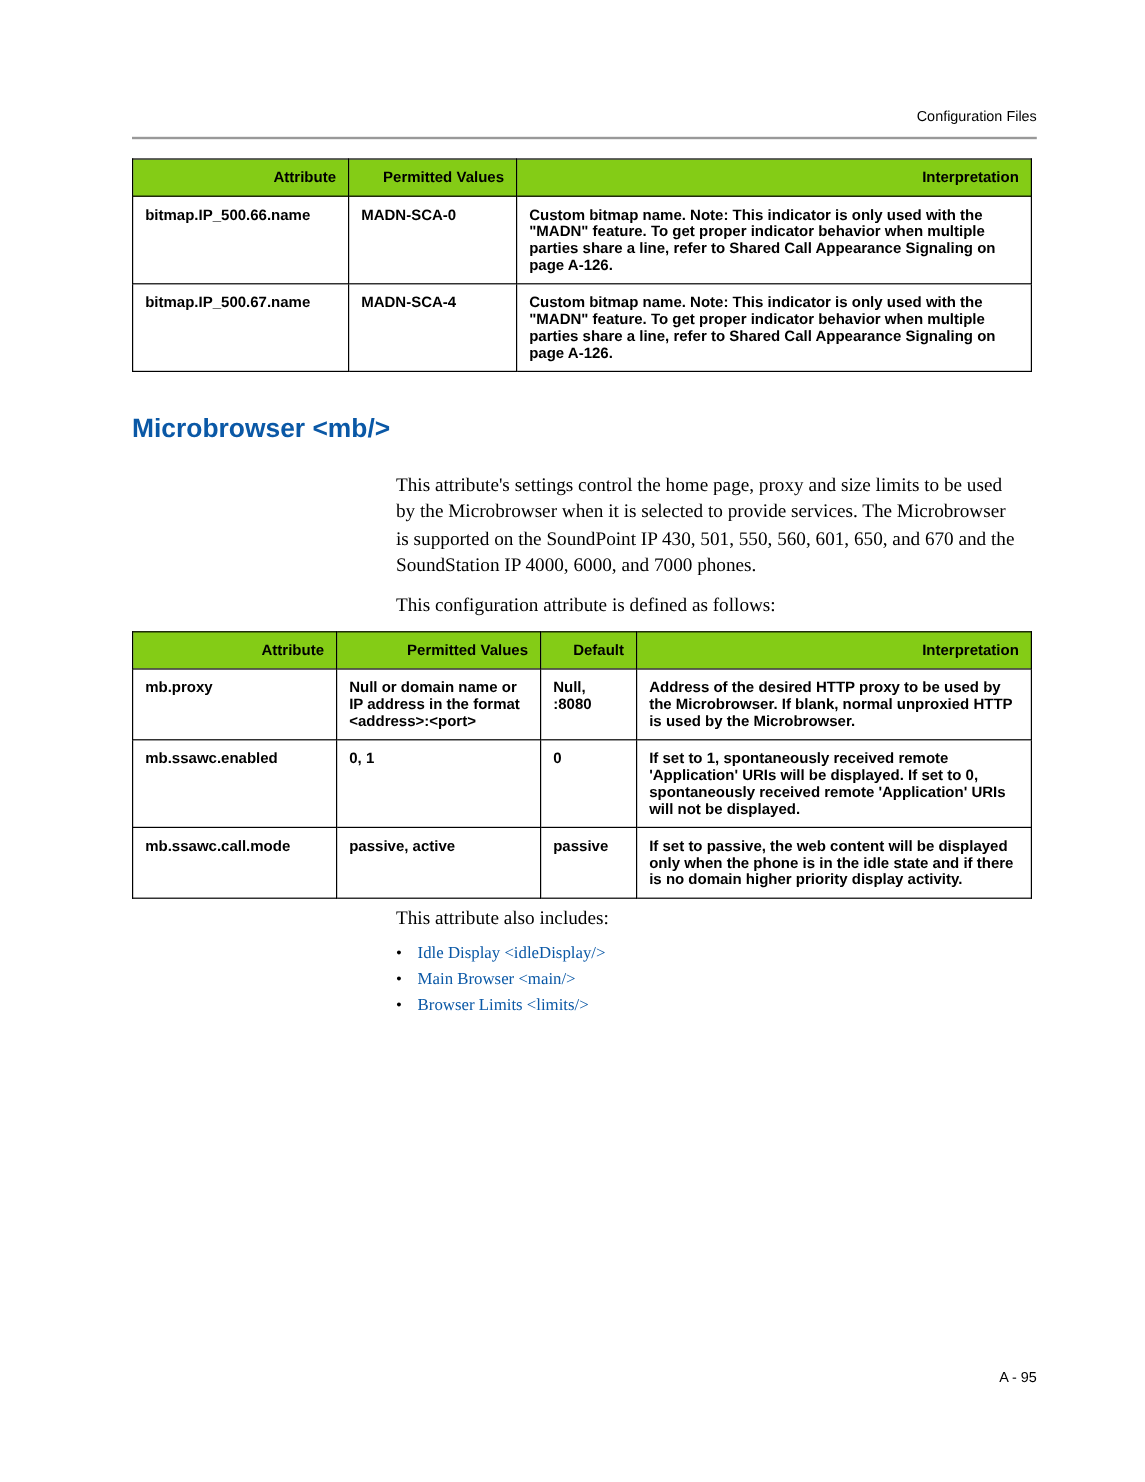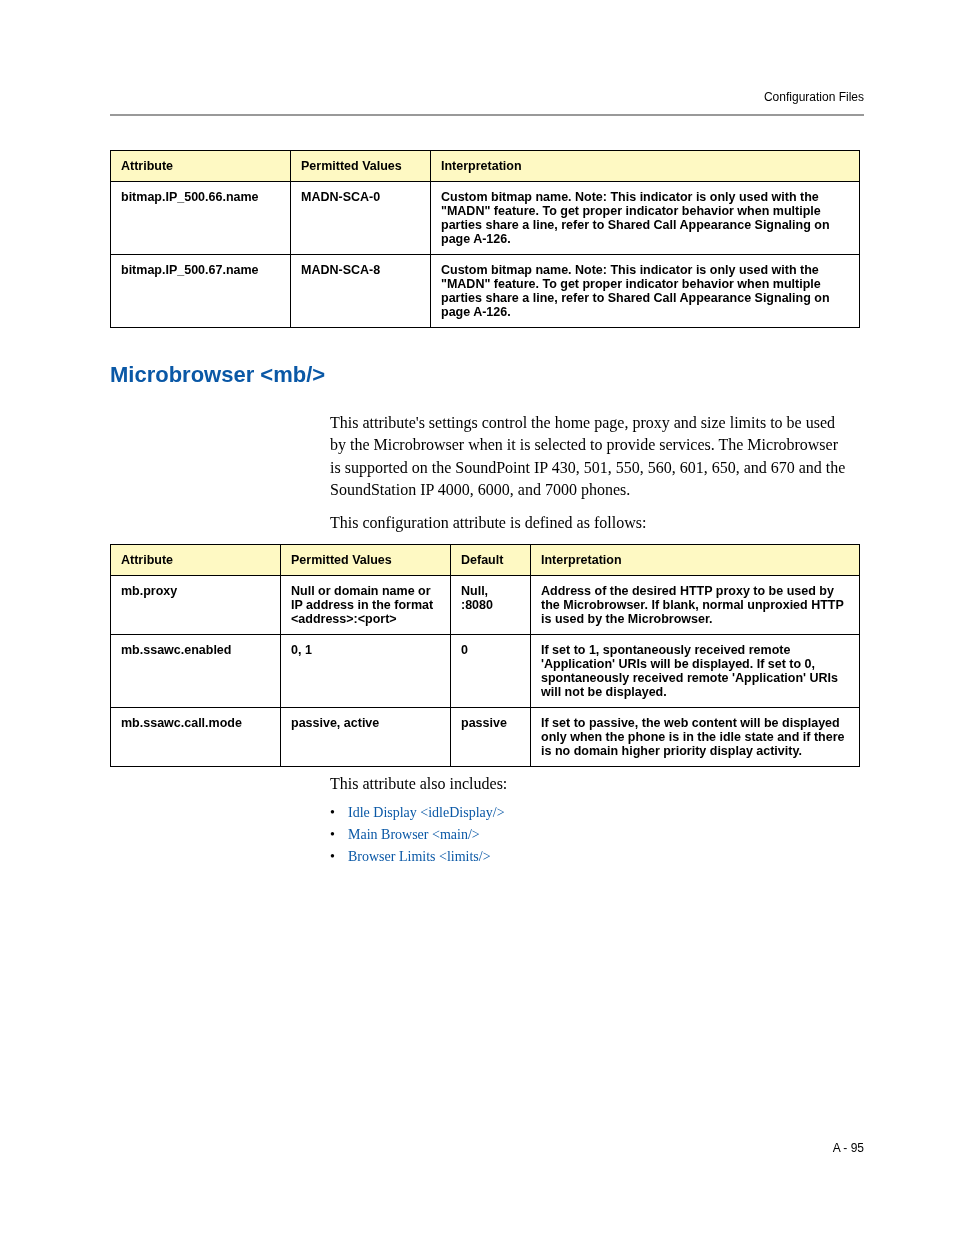--- a/index.html
+++ b/index.html
@@ -7,21 +7,21 @@
     padding: 0;
     background: #ffffff;
     font-family: Georgia, "Times New Roman", serif;
     color: #000;
   }
   .page {
     width: 954px;
     height: 1235px;
     position: relative;
     box-sizing: border-box;
-    padding: 82px 90px 0 110px;
+    padding: 64px 90px 0 110px;
   }
   .running-head {
     position: absolute;
     top: 90px;
     right: 90px;
     font-family: "Trebuchet MS", Arial, sans-serif;
     font-size: 12px;
     color: #000;
   }
   .top-rule {
@@ -45,22 +45,23 @@
     border: 1px solid #000;
     padding: 8px 10px;
     vertical-align: top;
     text-align: left;
     font-family: Arial, Helvetica, sans-serif;
     font-size: 12.5px;
     color: #000;
     font-weight: bold;
   }
   table.data th {
-    background: #fef9c3;
+    background: #84cc16;
     font-weight: bold;
+    text-align: right;
   }
   
   .t1 col.c1 { width: 180px; }
   .t1 col.c2 { width: 140px; }
   .t1 col.c3 { width: auto; }
   
   .t2 col.c1 { width: 170px; }
   .t2 col.c2 { width: 170px; }
   .t2 col.c3 { width: 80px; }
   .t2 col.c4 { width: auto; }
@@ -144,21 +145,21 @@
       </thead>
       <tbody>
         <tr>
           <td>bitmap.IP_500.66.name</td>
           <td>MADN-SCA-0</td>
           <td>Custom bitmap name.
 Note: This indicator is only used with the "MADN" feature. To get proper indicator behavior when multiple parties share a line, refer to Shared Call Appearance Signaling on page A-126.</td>
         </tr>
         <tr>
           <td>bitmap.IP_500.67.name</td>
-          <td>MADN-SCA-8</td>
+          <td>MADN-SCA-4</td>
           <td>Custom bitmap name.
 Note: This indicator is only used with the "MADN" feature. To get proper indicator behavior when multiple parties share a line, refer to Shared Call Appearance Signaling on page A-126.</td>
         </tr>
       </tbody>
     </table>
 
     <h2 class="section">Microbrowser &lt;mb/&gt;</h2>
 
     <div class="body-indent">
       <p class="body">This attribute's settings control the home page, proxy and size limits to be used by the Microbrowser when it is selected to provide services. The Microbrowser is supported on the SoundPoint IP 430, 501, 550, 560, 601, 650, and 670 and the SoundStation IP 4000, 6000, and 7000 phones.</p>

